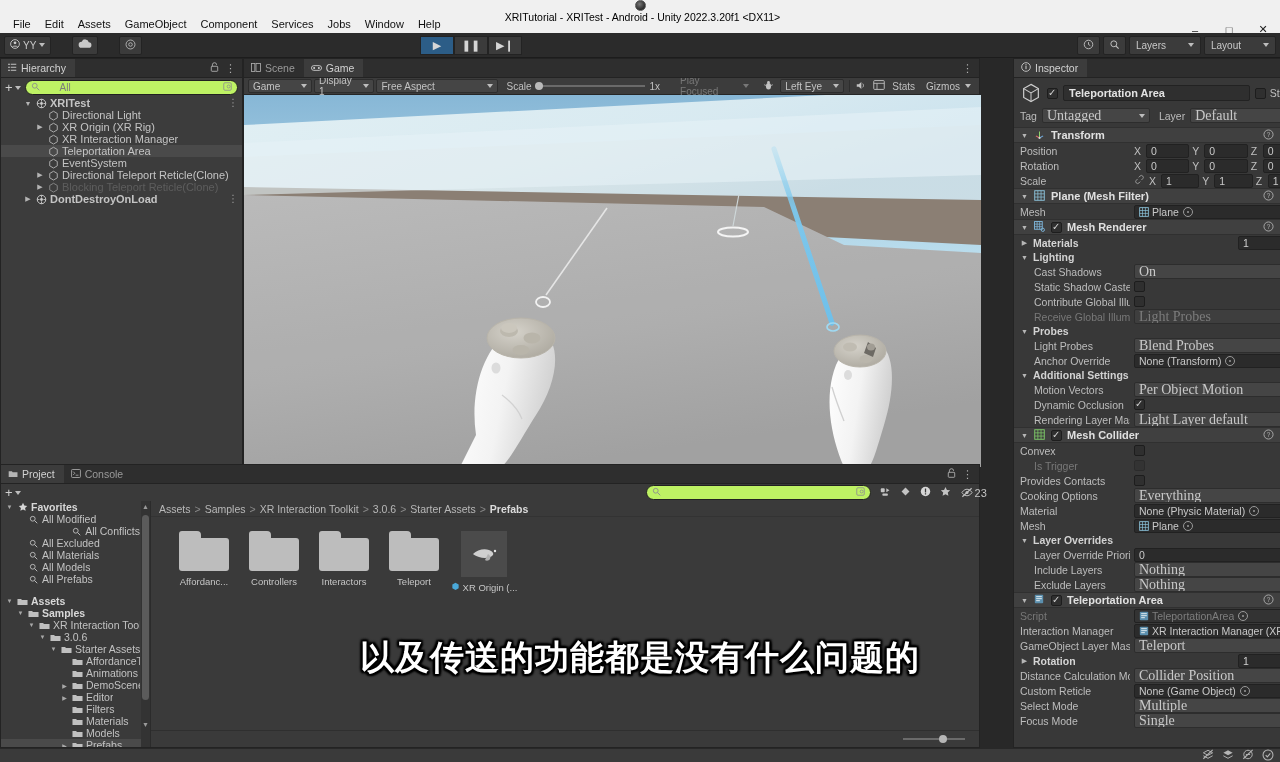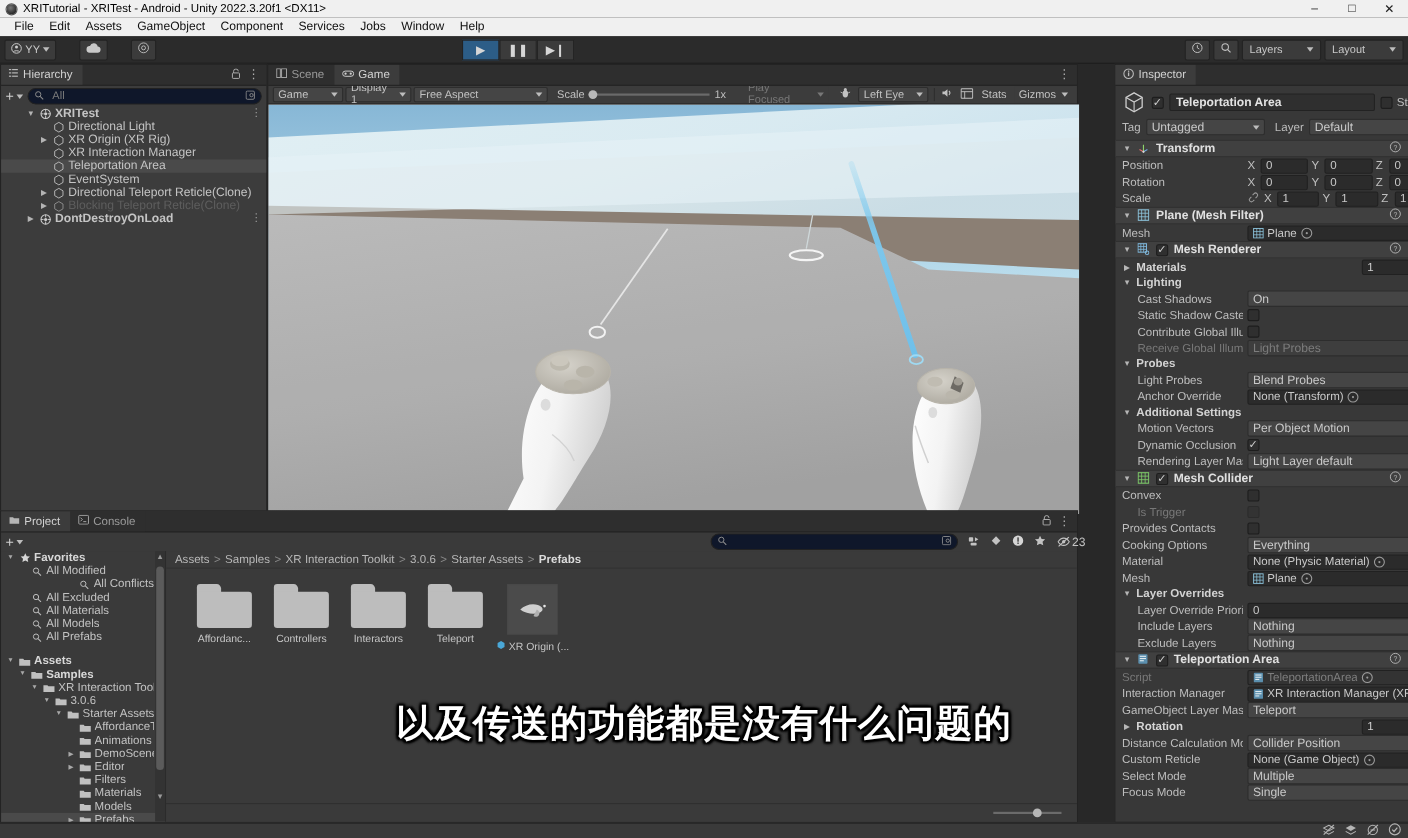--- a/index.html
+++ b/index.html
@@ -12,20 +12,21 @@
     overflow: hidden;
     -webkit-font-smoothing: antialiased;
   }
   .app { position: relative; width: 1280px; height: 762px; }
 
   
   .titlebar {
     height: 16px; background: #f0f0f0; color: #000;
     display: flex; align-items: center; padding-left: 5px;
     font-size: 10.5px;
+    flex-direction: column;
   }
   .titlebar .tb-ico {
     width: 11px; height: 11px; border-radius: 50%;
     background: radial-gradient(circle at 40% 35%, #777, #2b2b2b 70%);
     border: 1px solid #555; margin-right: 5px; flex: none;
   }
   .titlebar .wbtns { margin-left: auto; display: flex; height: 16px; }
   .titlebar .wbtn { width: 34px; display: flex; align-items: center; justify-content: center; font-size: 11px; color: #222; }
 
   
@@ -73,22 +74,22 @@
   }
   .ptab.active { background: #3c3c3c; color: #d2d2d2; }
   .ptab-right { margin-left: auto; display: flex; align-items: center; gap: 6px; padding-right: 6px; }
   .kebab { letter-spacing: 0; font-size: 11px; color: #b0b0b0; line-height: 1; }
 
   
   #hierarchy { left: 0; top: 58px; width: 243px; height: 408px; background: #3c3c3c; }
   .h-toolrow { height: 19px; background: #3c3c3c; display: flex; align-items: center; padding: 0 4px; gap: 4px; }
   .plus-btn { display: flex; align-items: center; gap: 2px; color: #cfcfcf; font-size: 13px; line-height: 1; }
   .srch {
-    flex: 1; height: 15px; background: #0f172a; border: 1px solid #212121; border-radius: 8px;
-    display: flex; align-items: center; padding: 0 5px; gap: 8px; color: #7c7c7c; font-size: 10px;
+    flex: 1; height: 15px; background: #bef264; border: 1px solid #212121; border-radius: 8px;
+    display: flex; align-items: center; padding: 0 5px; gap: 20px; color: #7c7c7c; font-size: 10px;
   }
   .srch .mag { font-size: 9px; color: #8e8e8e; }
   .h-tree { font-size: 11px; }
   .hrow { height: 12px; display: flex; align-items: center; gap: 3px; padding-right: 6px; position: relative; }
   .hrow.sel { background: #4a4a4a; }
   .hrow .tw { width: 10px; text-align: center; font-size: 7px; color: #b4b4b4; flex: none; }
   .hrow .gi { width: 11px; flex: none; display: flex; align-items: center; justify-content: center; }
   .hrow .lbl { white-space: nowrap; overflow: hidden; }
   .hrow.dim .lbl, .hrow.dim .gi { color: #6f6f6f; opacity: .65; }
   .hrow .kebab { position: absolute; right: 4px; color: #9d9d9d; font-size: 10px; }
@@ -125,21 +126,21 @@
   .ins-name {
     flex: 1; height: 16px; background: #2f2f2f; border: 1px solid #222; border-radius: 2px;
     display: flex; align-items: center; padding: 0 5px; color: #e2e2e2; font-size: 11px; font-weight: bold;
   }
   .static-wrap { display: flex; align-items: center; gap: 4px; color: #c0c0c0; font-size: 10.5px; }
   .taglayer { display: flex; align-items: center; padding: 2px 6px 4px 6px; gap: 5px; font-size: 10.5px; }
   .tl-label { color: #bcbcbc; }
   .dd {
     height: 15px; background: #454545; border: 1px solid #2d2d2d; border-radius: 2px;
     display: flex; align-items: center; justify-content: space-between; padding: 0 4px;
-    color: #c9c9c9; font-size: 11px; gap: 6px; overflow: hidden; white-space: nowrap;
+    color: #c9c9c9; font-size: 14px; gap: 6px; overflow: hidden; white-space: nowrap; font-family: Liberation Serif, serif;
   }
   .comp-header {
     height: 16px; background: #404040; display: flex; align-items: center; gap: 5px;
     padding: 0 6px; border-top: 1px solid #303030; border-bottom: 1px solid #303030;
   }
   .foldout { width: 9px; text-align: center; font-size: 7px; color: #b6b6b6; flex: none; }
   .comp-title { font-size: 11px; color: #e0e0e0; font-weight: bold; }
   .comp-icons { margin-left: auto; display: flex; align-items: center; gap: 5px; color: #b5b5b5; font-size: 10px; }
   .prow { height: 15px; display: flex; align-items: center; padding: 0 6px 0 6px; gap: 4px; font-size: 10.5px; }
   .pl { color: #bdbdbd; width: 110px; flex: none; white-space: nowrap; overflow: hidden; }

